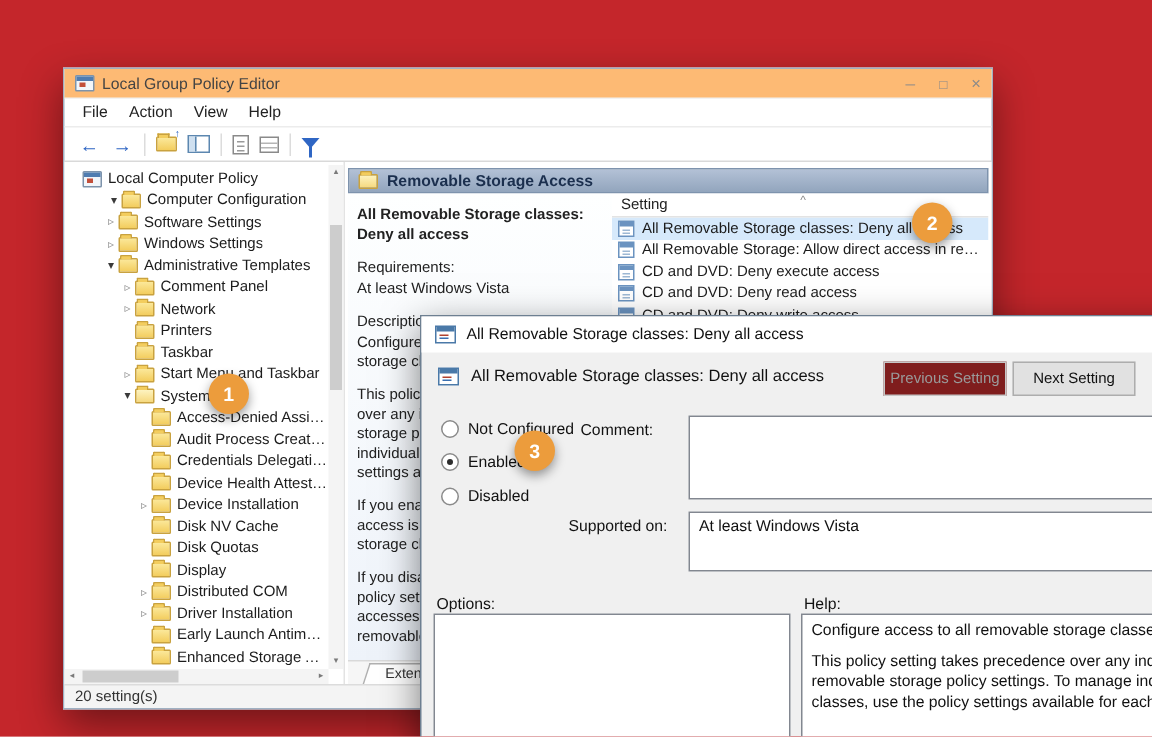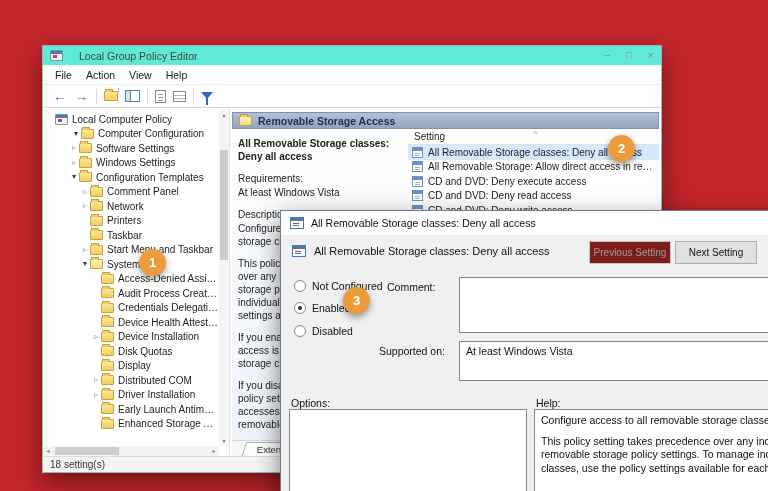--- a/index.html
+++ b/index.html
@@ -3,21 +3,21 @@
 <meta charset="utf-8">
 <style>
   *{margin:0;padding:0;box-sizing:border-box}
   html,body{width:768px;height:491px;overflow:hidden}
   body{font-family:"Liberation Sans","DejaVu Sans",sans-serif;background:#c4262b}
   #stage{position:relative;width:768px;height:491px;overflow:hidden;background:#c4262b}
 
   
   .gp-window{position:absolute;left:42px;top:45px;width:620px;height:428px;background:#fff;
     border:1px solid #9fb0c2;box-shadow:0 10px 26px rgba(0,0,0,.45);z-index:10}
-  .titlebar{height:20px;display:flex;align-items:center;gap:12px;padding:0 7px;background:#5eead4;
+  .titlebar{height:20px;display:flex;align-items:center;gap:1px;padding:0 7px;background:#fdba74;
     font-size:10.5px;color:#444;border-bottom:1px solid #f2f2f2}
   .win-controls{margin-left:auto;display:flex;gap:16px;color:#8a8a8a;font-size:9px;line-height:20px}
   .ctl{cursor:default}
   .ctl.min::before{content:"─"} .ctl.max::before{content:"□"} .ctl.cls::before{content:"×";font-size:11px}
   .menubar{height:18px;display:flex;align-items:center;padding:0 5px;font-size:10.5px;color:#222}
   .menubar span{padding:0 7px}
   .toolbar{height:24px;display:flex;align-items:center;gap:7px;padding:0 9px;border-top:1px solid #ececec;border-bottom:1px solid #d9d9d9}
   .tb-sep{width:1px;height:15px;background:#dcdcdc}
   .tb-arrow{width:15px;text-align:center;font-size:13px;font-weight:bold;color:#2f66c4;line-height:15px}
   .tb-back::before{content:"←"} .tb-fwd::before{content:"→"}
@@ -186,21 +186,21 @@
               <span class="tlabel">Software Settings</span>
             </div>
           <div class="trow lvl2">
               <span class="arr col"></span>
               <span class="fico"></span>
               <span class="tlabel">Windows Settings</span>
             </div>
           <div class="trow lvl2">
               <span class="arr exp"></span>
               <span class="fico"></span>
-              <span class="tlabel">Configuration Templates</span>
+              <span class="tlabel">Administrative Templates</span>
             </div>
           <div class="trow lvl3">
               <span class="arr col"></span>
               <span class="fico"></span>
               <span class="tlabel">Comment Panel</span>
             </div>
           <div class="trow lvl3">
               <span class="arr col"></span>
               <span class="fico"></span>
               <span class="tlabel">Network</span>
@@ -242,20 +242,25 @@
             </div>
           <div class="trow lvl4">
               <span class="arr"></span>
               <span class="fico"></span>
               <span class="tlabel">Device Health Attestation Service</span>
             </div>
           <div class="trow lvl4">
               <span class="arr col"></span>
               <span class="fico"></span>
               <span class="tlabel">Device Installation</span>
+            </div>
+          <div class="trow lvl4">
+              <span class="arr"></span>
+              <span class="fico"></span>
+              <span class="tlabel">Disk NV Cache</span>
             </div>
           <div class="trow lvl4">
               <span class="arr"></span>
               <span class="fico"></span>
               <span class="tlabel">Disk Quotas</span>
             </div>
           <div class="trow lvl4">
               <span class="arr"></span>
               <span class="fico"></span>
               <span class="tlabel">Display</span>
@@ -342,21 +347,21 @@
               <span>Extended</span>
             </div>
           <div class="tab">
               <span>Standard</span>
             </div>
         </div>
       </div>
     </div>
 
     <div class="statusbar">
-      <span>18 setting(s)</span>
+      <span>20 setting(s)</span>
     </div>
   </div>
 
   <div class="dialog">
     <div class="dlg-titlebar">
       <span class="polico"></span>
       <span>All Removable Storage classes: Deny all access</span>
     </div>
     <div class="dlg-head">
       <span class="polico"></span>

